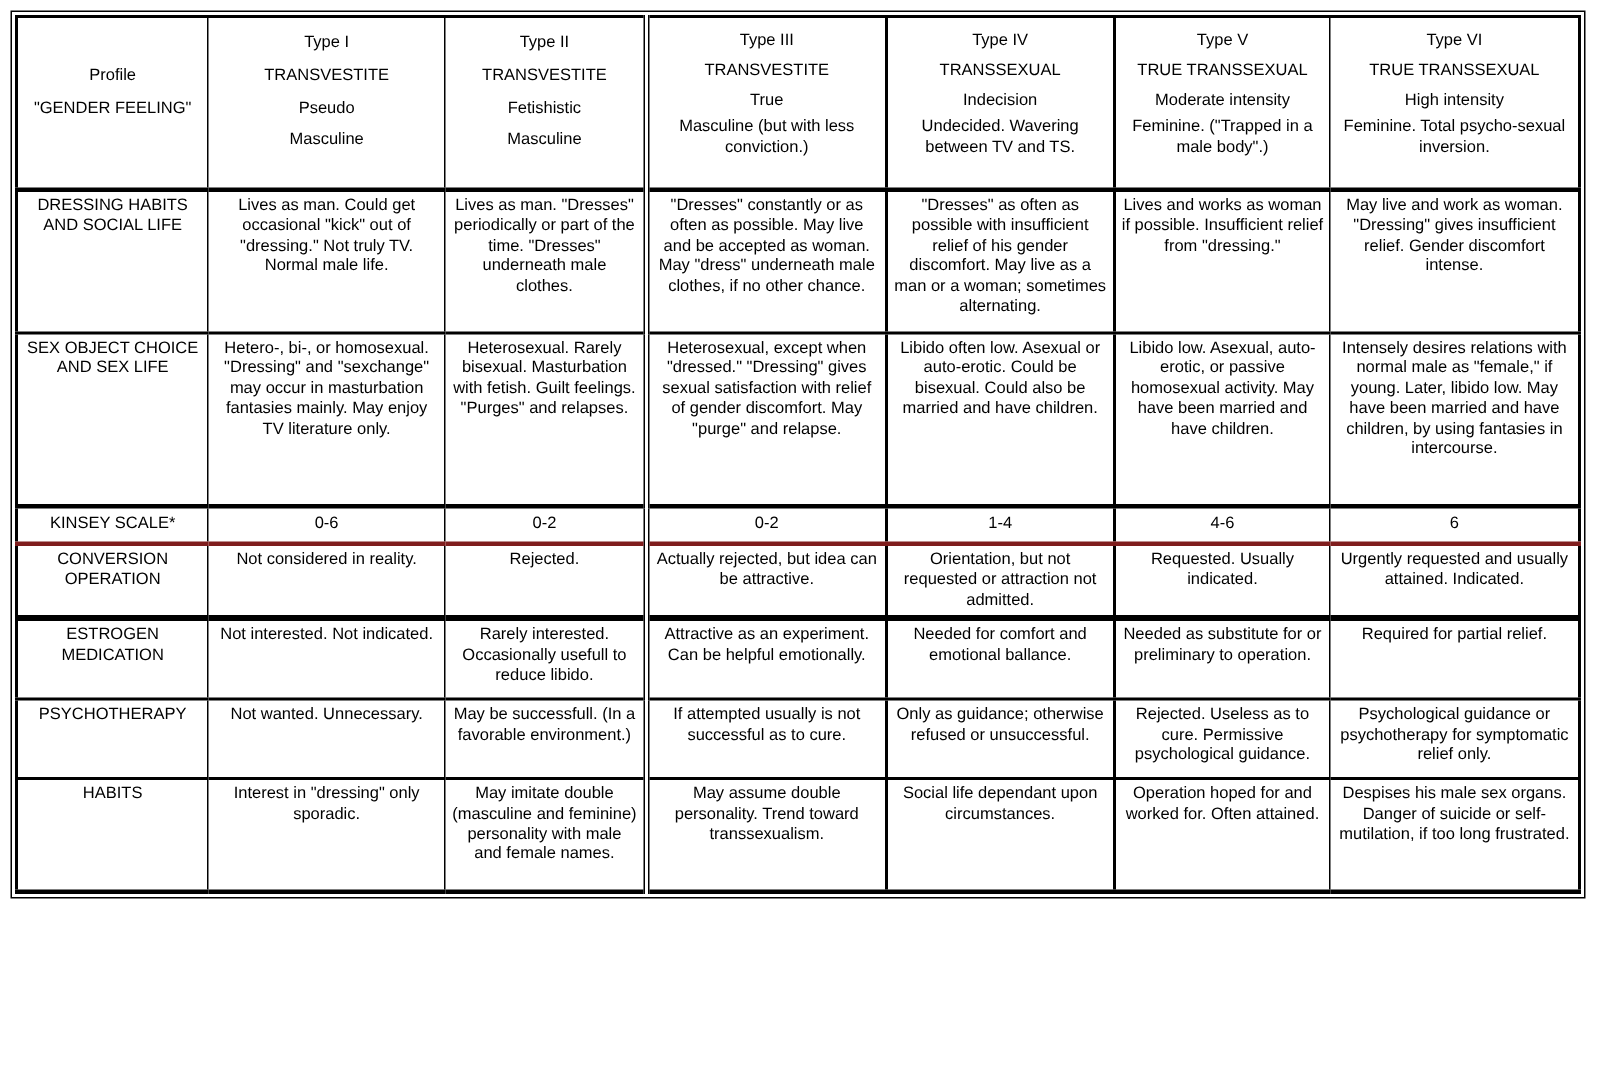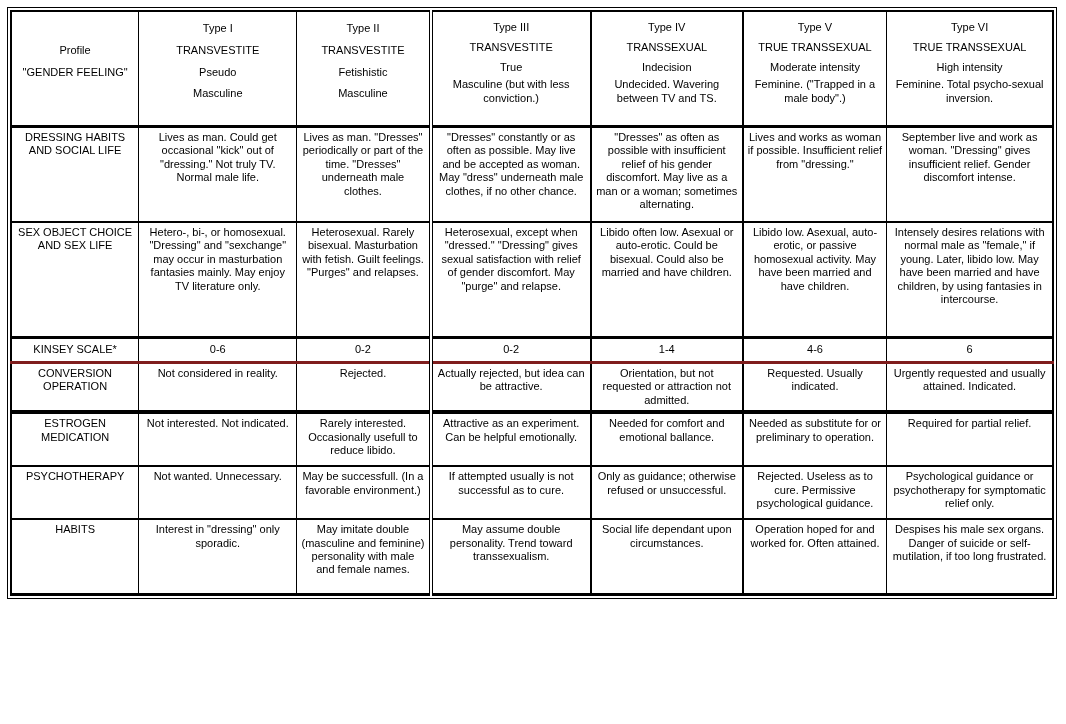--- a/index.html
+++ b/index.html
@@ -117,21 +117,21 @@
         </td>
       </tr>
 
       <tr class="r-dressing">
         <td class="c0">DRESSING HABITS AND SOCIAL LIFE</td>
         <td class="c1">Lives as man. Could get occasional "kick" out of "dressing." Not truly TV. Normal male life.</td>
         <td class="c2">Lives as man. "Dresses" periodically or part of the time. "Dresses" underneath male clothes.</td>
         <td class="c3">"Dresses" constantly or as often as possible. May live and be accepted as woman. May "dress" underneath male clothes, if no other chance.</td>
         <td class="c4">"Dresses" as often as possible with insufficient relief of his gender discomfort. May live as a man or a woman; sometimes alternating.</td>
         <td class="c5">Lives and works as woman if possible. Insufficient relief from "dressing."</td>
-        <td class="c6">September live and work as woman. "Dressing" gives insufficient relief. Gender discomfort intense.</td>
+        <td class="c6">May live and work as woman. "Dressing" gives insufficient relief. Gender discomfort intense.</td>
       </tr>
 
       <tr class="r-sexobj">
         <td class="c0">SEX OBJECT CHOICE AND SEX LIFE</td>
         <td class="c1">Hetero-, bi-, or homosexual. "Dressing" and "sexchange" may occur in masturbation fantasies mainly. May enjoy TV literature only.</td>
         <td class="c2">Heterosexual. Rarely bisexual. Masturbation with fetish. Guilt feelings. "Purges" and relapses.</td>
         <td class="c3">Heterosexual, except when "dressed." "Dressing" gives sexual satisfaction with relief of gender discomfort. May "purge" and relapse.</td>
         <td class="c4">Libido often low. Asexual or auto-erotic. Could be bisexual. Could also be married and have children.</td>
         <td class="c5">Libido low. Asexual, auto-erotic, or passive homosexual activity. May have been married and have children.</td>
         <td class="c6">Intensely desires relations with normal male as "female," if young. Later, libido low. May have been married and have children, by using fantasies in intercourse.</td>

